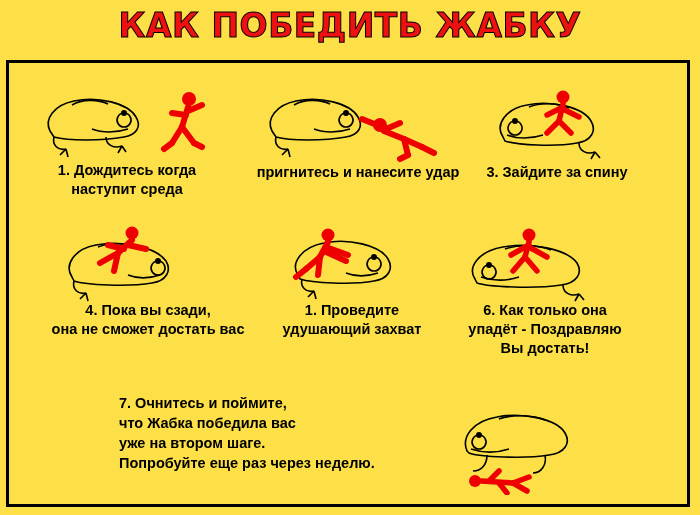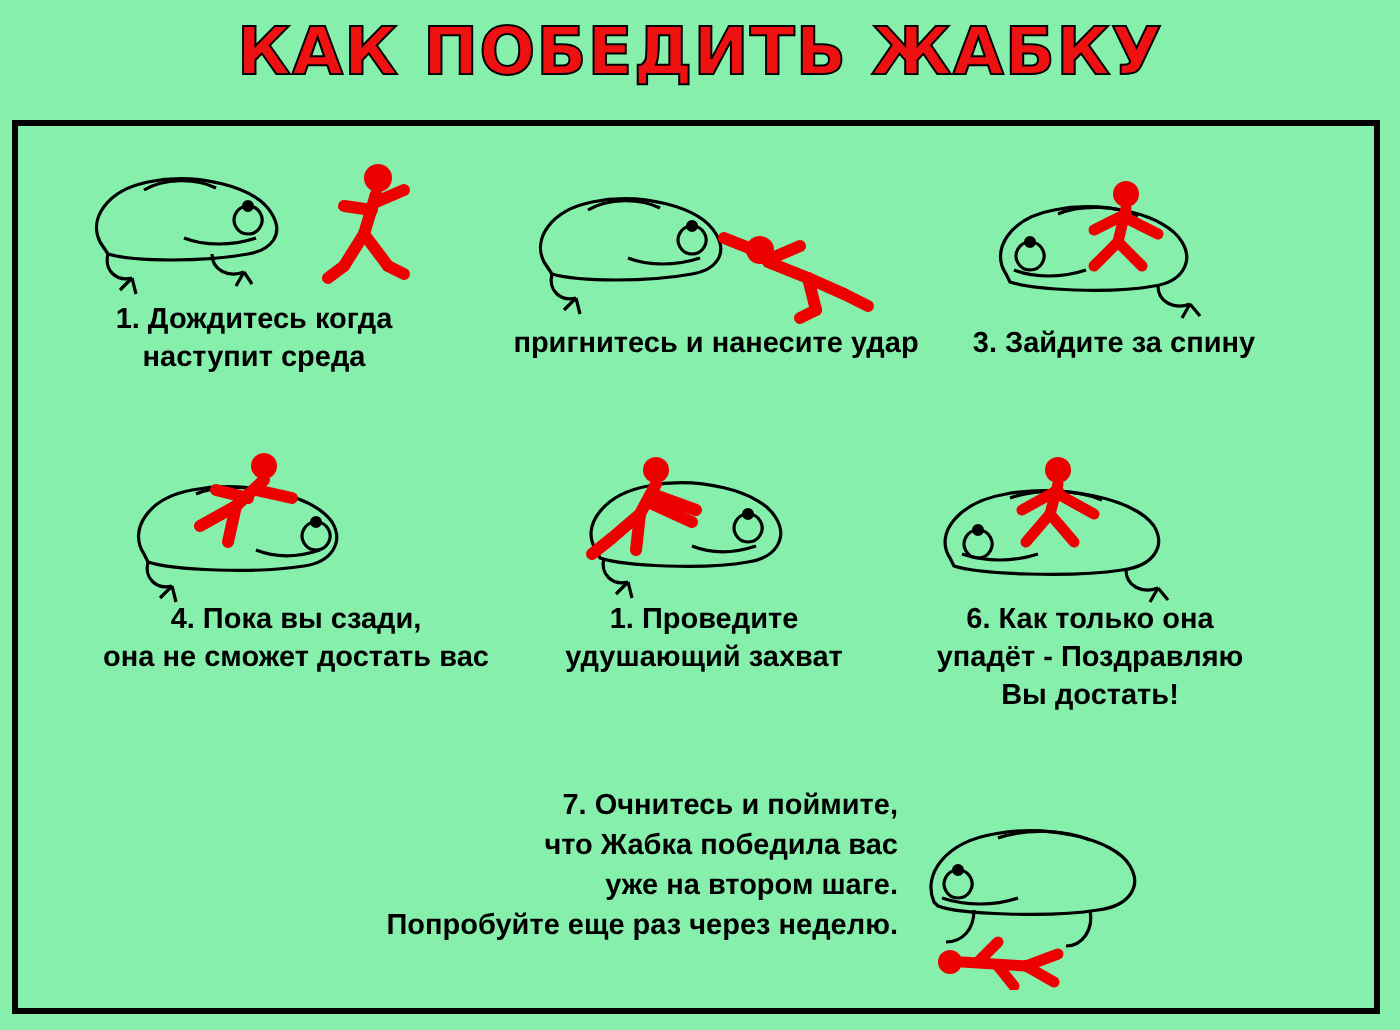--- a/index.html
+++ b/index.html
@@ -10,21 +10,21 @@
   body {
     width: 700px;
     height: 515px;
     font-family: "Liberation Sans", sans-serif;
     overflow: hidden;
   }
   .page {
     position: relative;
     width: 700px;
     height: 515px;
-    background: #86efac;
+    background: #fde047;
   }
   .title {
     position: absolute;
     top: 6px;
     left: 0;
     width: 700px;
     text-align: center;
     color: #ee1111;
     font-family: "DejaVu Sans", sans-serif;
     font-weight: bold;
@@ -58,33 +58,33 @@
   .art {
     position: relative;
     height: 78px;
   }
   .art svg {
     display: block;
     margin: 0 auto;
   }
 
   
-  #cell-1 { left: 10px;  top: 10px;  width: 216px; }
+  #cell-1 { left: 10px;  top: 20px;  width: 216px; }
   #cell-2 { left: 236px; top: 22px;  width: 226px; }
   #cell-3 { left: 446px; top: 22px;  width: 204px; }
   
   #cell-4 { left: 24px;   top: 160px; width: 230px; }
   #cell-5 { left: 248px; top: 160px; width: 190px; }
   #cell-6 { left: 424px; top: 160px; width: 224px; }
   
   #cell-7 { left: 110px; top: 330px; width: 330px; }
   #cell-7-art { left: 430px; top: 340px; width: 200px; }
 
   .caption-7 {
-    text-align: right;
+    text-align: left;
     font-family: "Liberation Sans", sans-serif;
     font-weight: bold;
     font-size: 14.5px;
     line-height: 20px;
   }
 </style>
 </head>
 <body>
 
 <div class="page">

